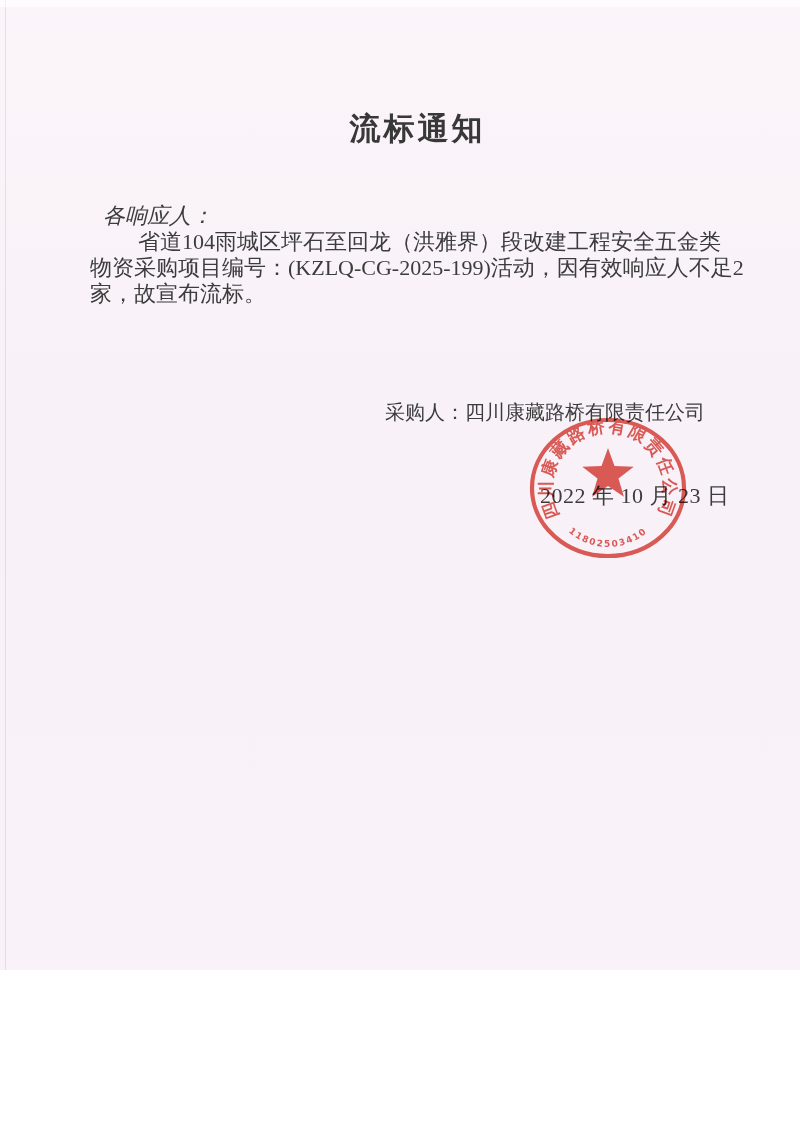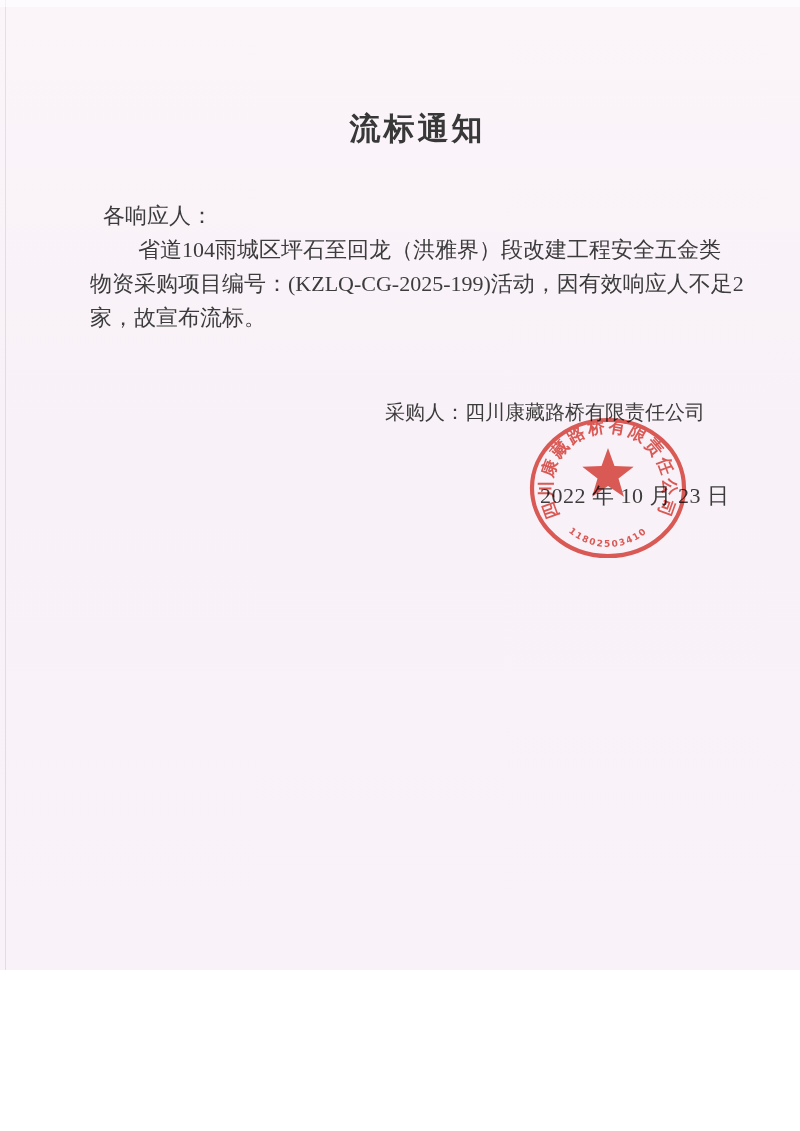--- a/index.html
+++ b/index.html
@@ -22,22 +22,22 @@
   .doc-title{
     position:absolute;top:108px;left:0;width:100%;
     text-align:center;text-indent:35px;
     font-size:31px;font-weight:bold;letter-spacing:3px;
     color:#383838;
   }
   .body-block{
     position:absolute;top:203px;left:90px;width:660px;
     font-size:22px;line-height:26px;color:#3c3c3c;
   }
-  .salutation{padding-left:13px;white-space:nowrap;}
-  .body-line{white-space:nowrap;margin-top:8px;}
+  .salutation{padding-left:13px;white-space:nowrap;font-style:italic;}
+  .body-line{white-space:nowrap;}
   .body-line.indent{text-indent:48px;}
   .purchaser-line{
     position:absolute;top:399px;left:385px;
     font-size:20px;white-space:nowrap;color:#3c3c3c;
   }
   .date-line{
     position:absolute;top:481px;left:540px;
     font-size:22px;white-space:nowrap;color:#3c3c3c;
     letter-spacing:0.5px;
   }

